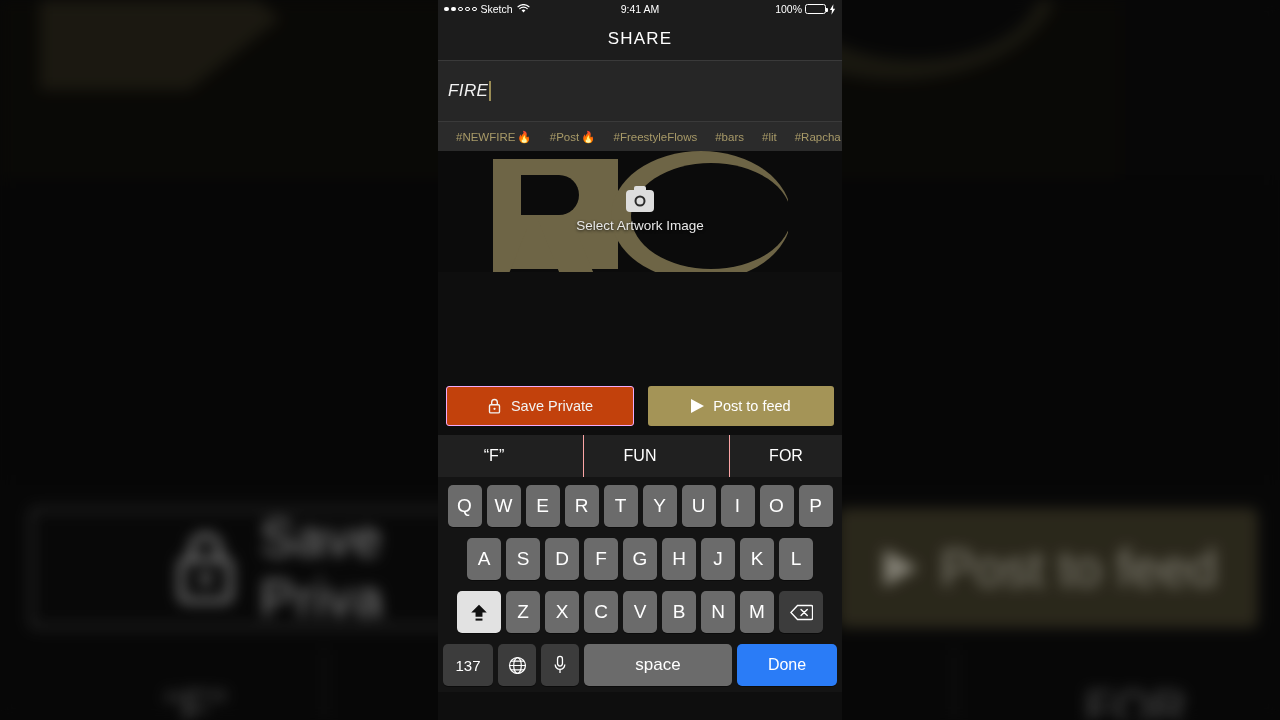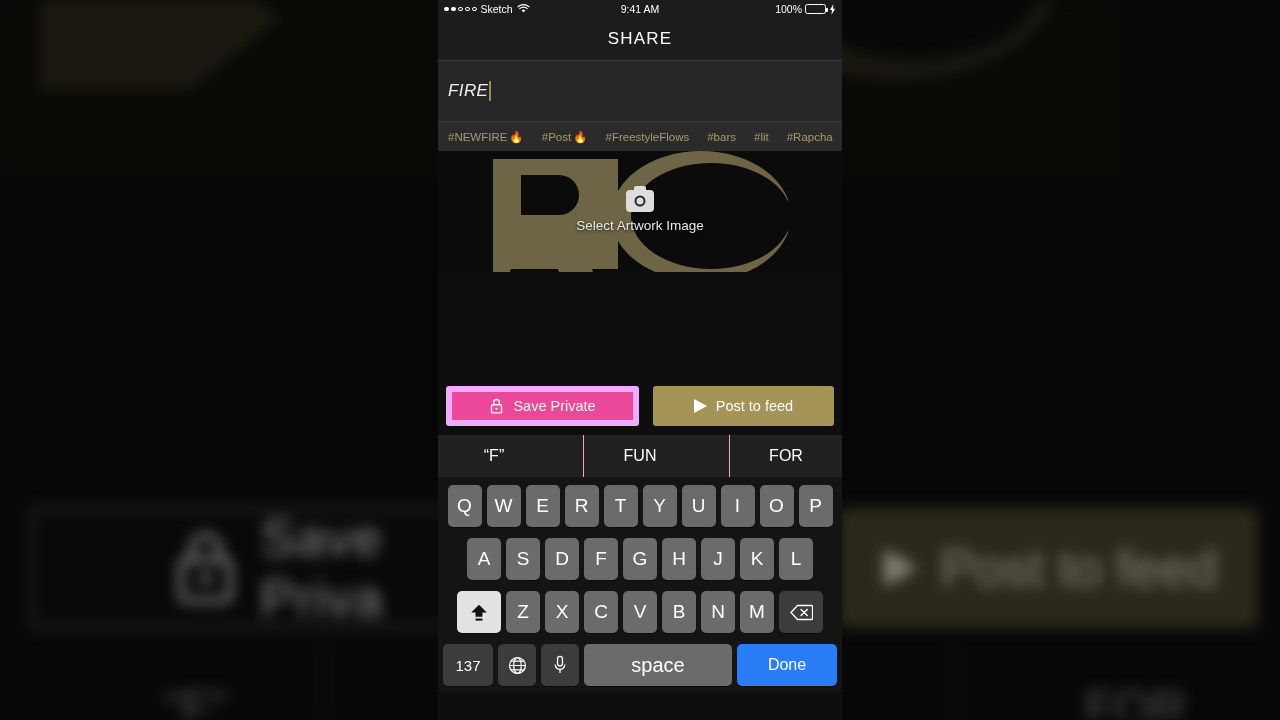--- a/index.html
+++ b/index.html
@@ -217,21 +217,21 @@
     vertical-align: -4px;
   }
 
   
   .tagbar {
     height: 29px;
     background: #2b2b2b;
     display: flex;
     align-items: center;
     gap: 18px;
-    padding: 0 10px;
+    padding: 0 18px;
     box-sizing: border-box;
     overflow: hidden;
     white-space: nowrap;
   }
   .tag {
     color: #a89a68;
     font-size: 11.5px;
     display: inline-flex;
     align-items: center;
     gap: 2px;
@@ -353,22 +353,22 @@
     border-radius: 3px;
     display: flex;
     align-items: center;
     justify-content: center;
     gap: 9px;
     font-size: 14.5px;
     box-sizing: border-box;
     cursor: pointer;
   }
   .btn-private {
-    border: 6px solid #f0abfc;
-    background: #ec4899;
+    border: 1px solid #f0abfc;
+    background: #c2410c;
     color: #f2f2f2;
   }
   .btn-feed {
     background: #a49457;
     color: #fff;
     border: none;
   }
   .tri {
     width: 0; height: 0;
     border-left: 13px solid currentColor;
@@ -430,21 +430,21 @@
   .krow.r2 { padding: 0 20px; }
   .krow.r3 { padding: 0 0px; }
   .key.wide { width: 44px; background: #3c3c3c; }
   .key.shift {
     width: 44px;
     background: #e2e2e2;
     color: #111;
   }
   .key.num { width: 50px; background: #3c3c3c; font-size: 15px; }
   .key.small { width: 38px; background: #3c3c3c; }
-  .key.space { flex: 1; background: #6b6b6b; font-size: 20px; }
+  .key.space { flex: 1; background: #6b6b6b; font-size: 17px; }
   .key.done {
     width: 100px;
     background: #2a7cf7;
     color: #fff;
     font-size: 16px;
   }
   .krow.r4 { gap: 5px; padding: 0 2px; }
 </style>
 </head>
 <body>

